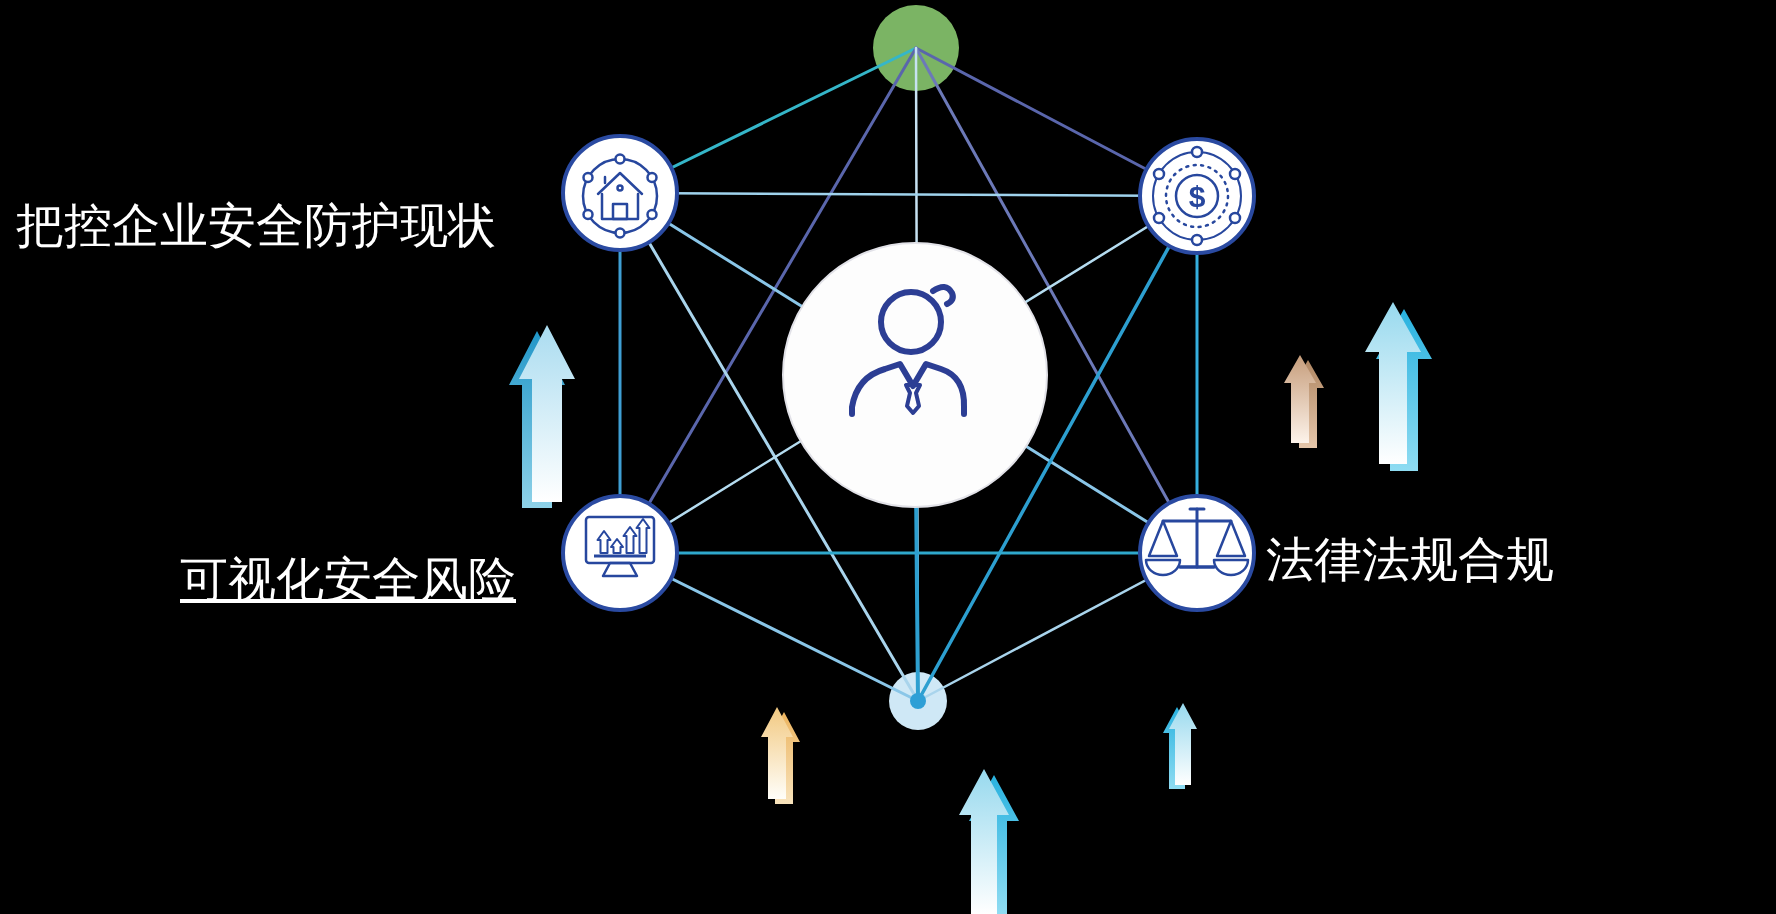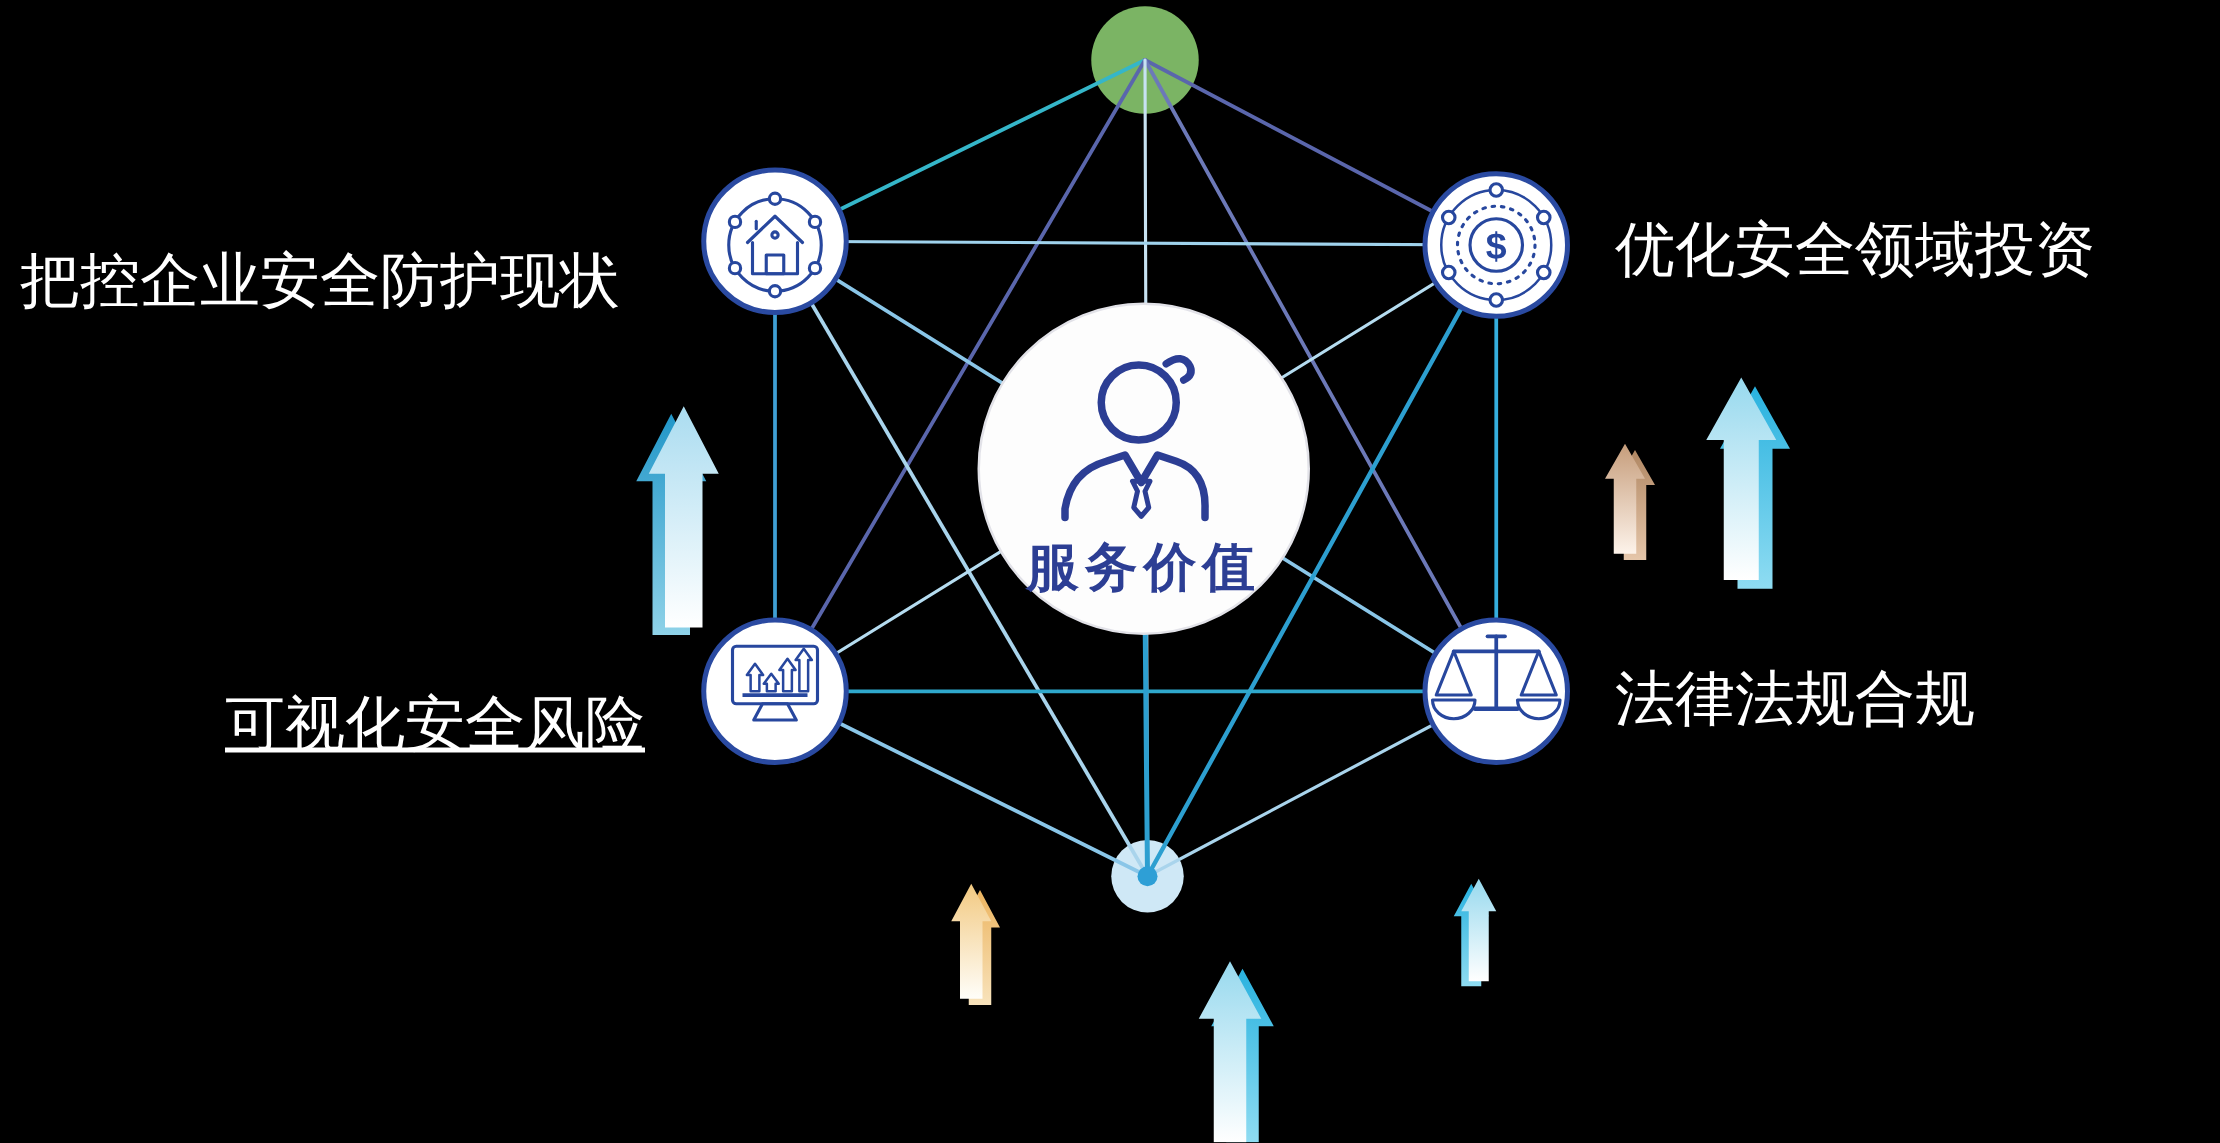--- a/index.html
+++ b/index.html
@@ -171,18 +171,16 @@
       <polygon points="994,775 1019,821 1007,821 1007,914 981,914 981,821 969,821" fill="url(#gCyanS)"></polygon>
       <polygon points="984,769 1009,815 997,815 997,914 971,914 971,815 959,815" fill="url(#gCyanF)"></polygon>
     </g>
     <g>
       <polygon points="1177,707 1191,733 1185,733 1185,789 1169,789 1169,733 1163,733" fill="url(#gCyanS)"></polygon>
       <polygon points="1183,703 1197,729 1191,729 1191,785 1175,785 1175,729 1169,729" fill="url(#gCyanF)"></polygon>
     </g>
   </svg>
 
   <div class="node-label" style="left:16px;top:170px;margin-top:28px;">把控企业安全防护现状</div>
-  <div class="node-label" style="left:1292px;top:173px;">优化安全领域投资</div>
   <div class="node-label" style="left:180px;top:552px;text-decoration:underline;">可视化安全风险</div>
-  <div class="node-label" style="left:1292px;top:532px;">法律法规合规</div>
-  <div class="center-label">服务价值</div>
+  <div class="node-label" style="left:1266px;top:532px;">法律法规合规</div>
 
 </div>
 
 </body></html>

